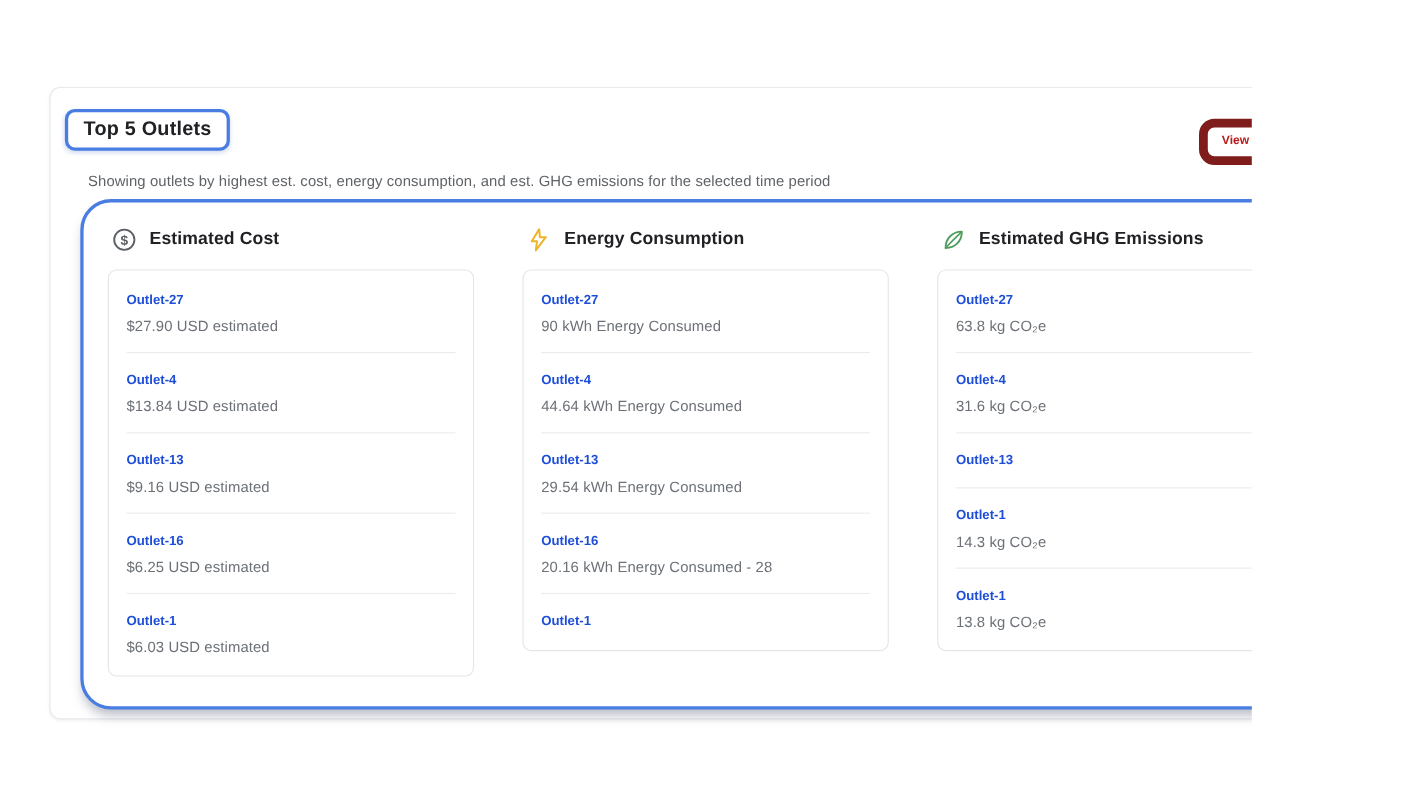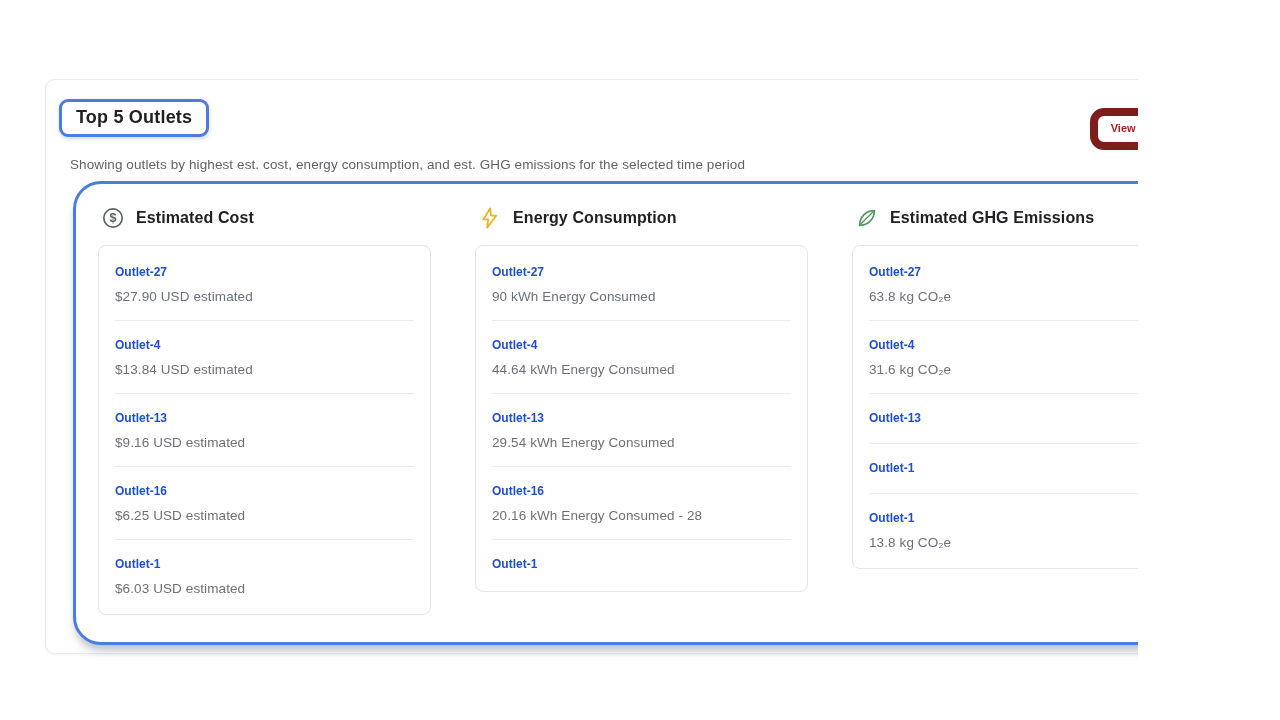--- a/index.html
+++ b/index.html
@@ -51,21 +51,21 @@
     color: #b91c1c;
     font-weight: bold;
     font-size: 11px;
     line-height: 1;
     padding: 7px 13px 8px;
     border-radius: 14px;
     font-family: inherit;
     cursor: pointer;
   }
   .subtitle {
-    margin: 7px 0 0 24px;
+    margin: 7px 0 0 34px;
     font-size: 13.5px;
     color: #5f6368;
     letter-spacing: 0.1px;
   }
 
   
   .blue-panel {
     position: absolute;
     left: 27px; top: 101px;
     width: 1137px; height: 464px;
@@ -220,20 +220,21 @@
           </div>
           <div class="list-item">
             <div class="item-name">Outlet-4</div>
             <div class="item-value">31.6 kg CO₂e</div>
           </div>
           <div class="list-item">
             <div class="item-name">Outlet-13</div>
           </div>
           <div class="list-item">
             <div class="item-name">Outlet-1</div>
+            <div class="item-value">14.3 kg CO₂e</div>
           </div>
           <div class="list-item">
             <div class="item-name">Outlet-1</div>
             <div class="item-value">13.8 kg CO₂e</div>
           </div>
         </div>
       </div>
 
     </div>
   </section>

